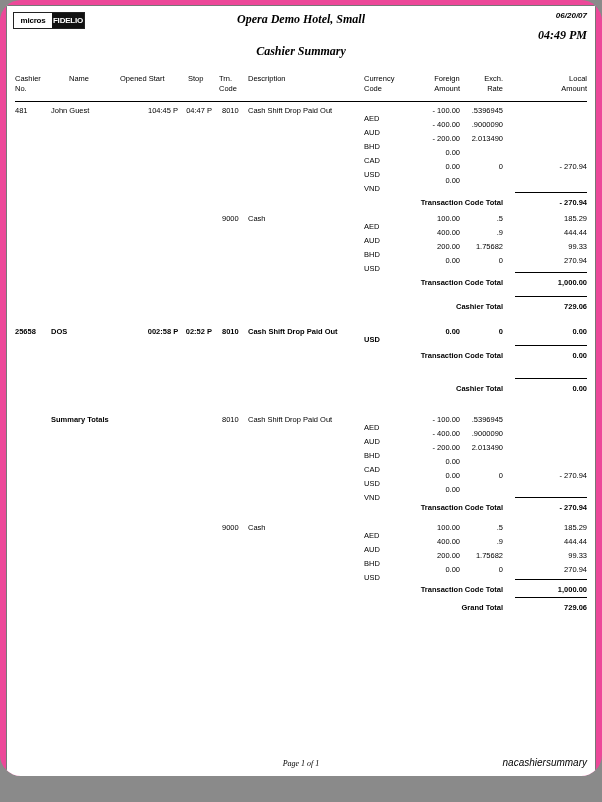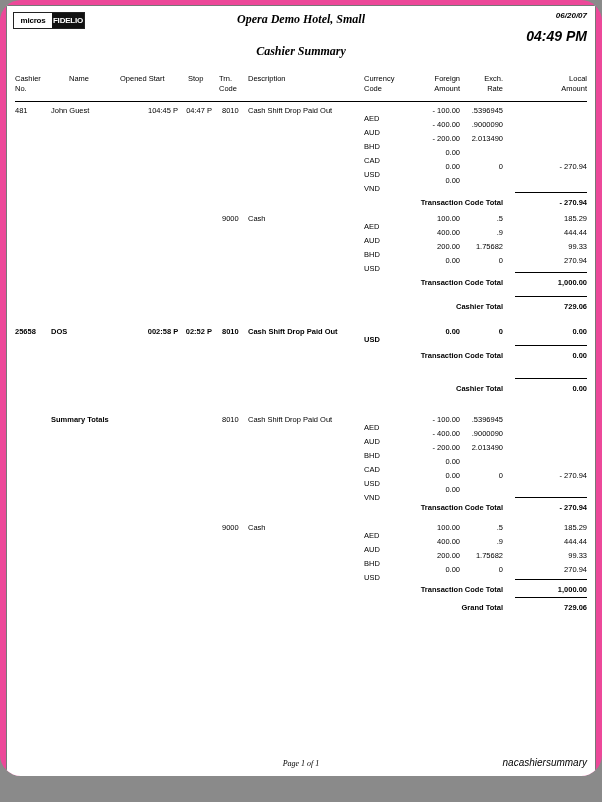--- a/index.html
+++ b/index.html
@@ -90,23 +90,24 @@
     top: 5px;
     font-size: 8px;
     font-weight: bold;
     font-style: italic;
     padding-left: 16px;
   }
   .doc-time {
     position: absolute;
     right: 8px;
     top: 22px;
-    font-size: 14px;
-    font-weight: bold;
-    font-style: italic;
+    font-size: 12px;
+    font-weight: bold;
+    font-style: italic;
+    font-family: Liberation Serif, serif;
   }
   .report-title {
     position: absolute;
     left: 0;
     top: 38px;
     width: 588px;
     text-align: center;
     font-size: 12px;
     font-weight: bold;
     font-style: italic;
@@ -127,21 +128,21 @@
     white-space: pre-line;
     line-height: 9.5px;
   }
   .hdr .c-cashier { left: 8px;  top: 4px; }
   .hdr .c-name    { left: 44px; top: 4px; margin-left: 18px; }
   .hdr .c-opened  { left: 113px; top: 4px; }
   .hdr .c-stop    { left: 181px; top: 4px; }
   .hdr .c-trn     { left: 212px; top: 4px; }
   .hdr .c-desc    { left: 241px; top: 4px; }
   .hdr .c-cur     { left: 357px; top: 4px; }
-  .hdr .c-for     { right: 135px; top: 4px; text-align: right; }
+  .hdr .c-for     { right: 135px; top: 4px; text-align: left; }
   .hdr .c-exch    { right: 92px; top: 4px; text-align: right; }
   .hdr .c-local   { right: 8px;  top: 4px; text-align: right; }
 
   .rule {
     position: absolute;
     left: 8px;
     width: 572px;
     border-top: 1px solid #000;
   }
   .rule-head { top: 95px; }

